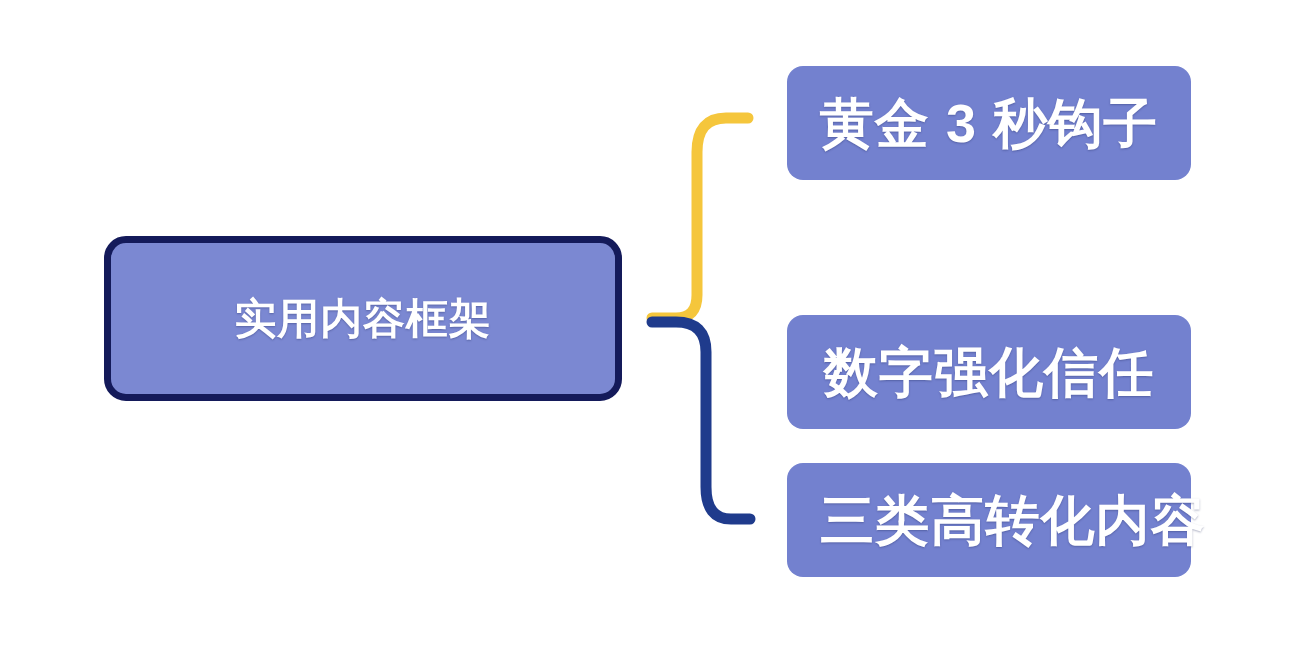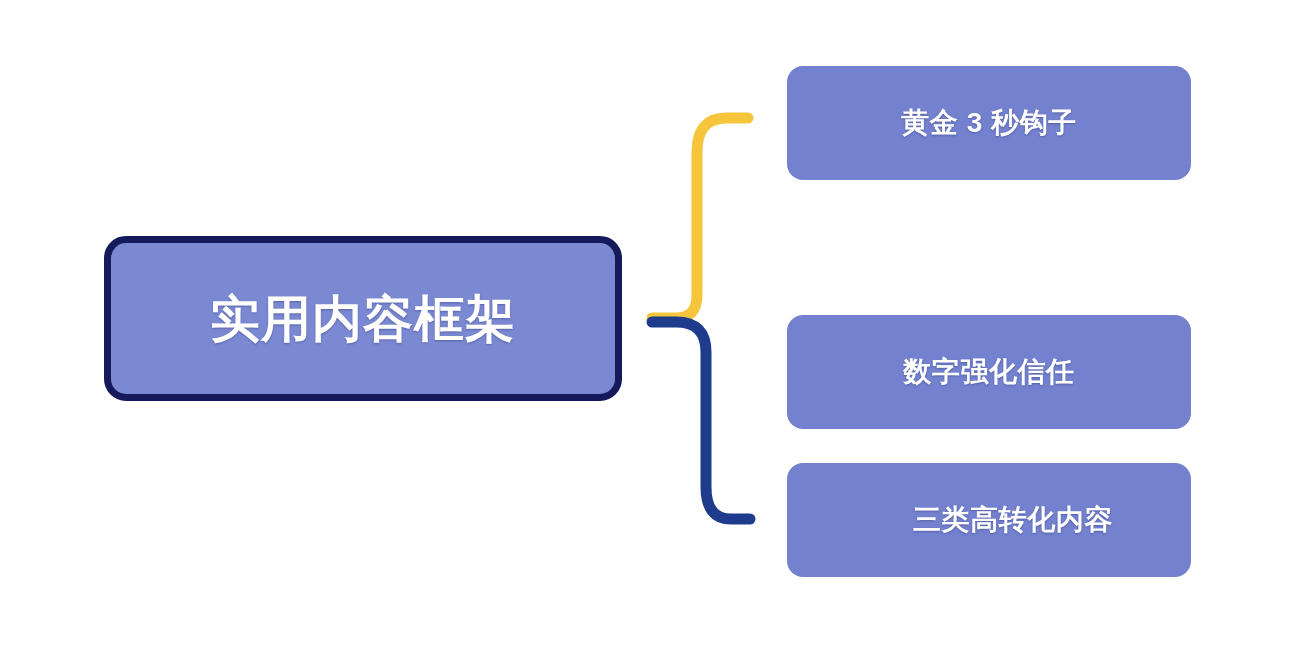--- a/index.html
+++ b/index.html
@@ -53,35 +53,35 @@
   #root-node {
     left: 104px;
     top: 236px;
     width: 518px;
     height: 165px;
     border: 7px solid #141a5a;
     border-radius: 22px;
     background: #7b88d2;
   }
   #root-node .node-label {
-    font-size: 50px;
+    font-size: 42px;
   }
 
   
   .child-node {
     left: 787px;
     width: 404px;
     height: 114px;
   }
   #child-node-0 { top: 66px; }
   #child-node-1 { top: 267px; margin-top: 48px; }
   #child-node-2 { top: 463px; padding-left: 48px; }
 
   .child-node .node-label {
-    font-size: 28px;
+    font-size: 54px;
   }
 </style>
 </head>
 <body>
 
 <div id="mindmap-canvas">
 
   <svg id="connector-layer" viewBox="0 0 1300 654" width="1300" height="654" aria-hidden="true">
 
     <path d="M 652 318 L 676 318 Q 697 318 697 295 L 697 152 Q 697 118 726 118 L 748 118" fill="none" stroke="#f5c63c" stroke-width="11" stroke-linecap="round" stroke-linejoin="round"></path>

